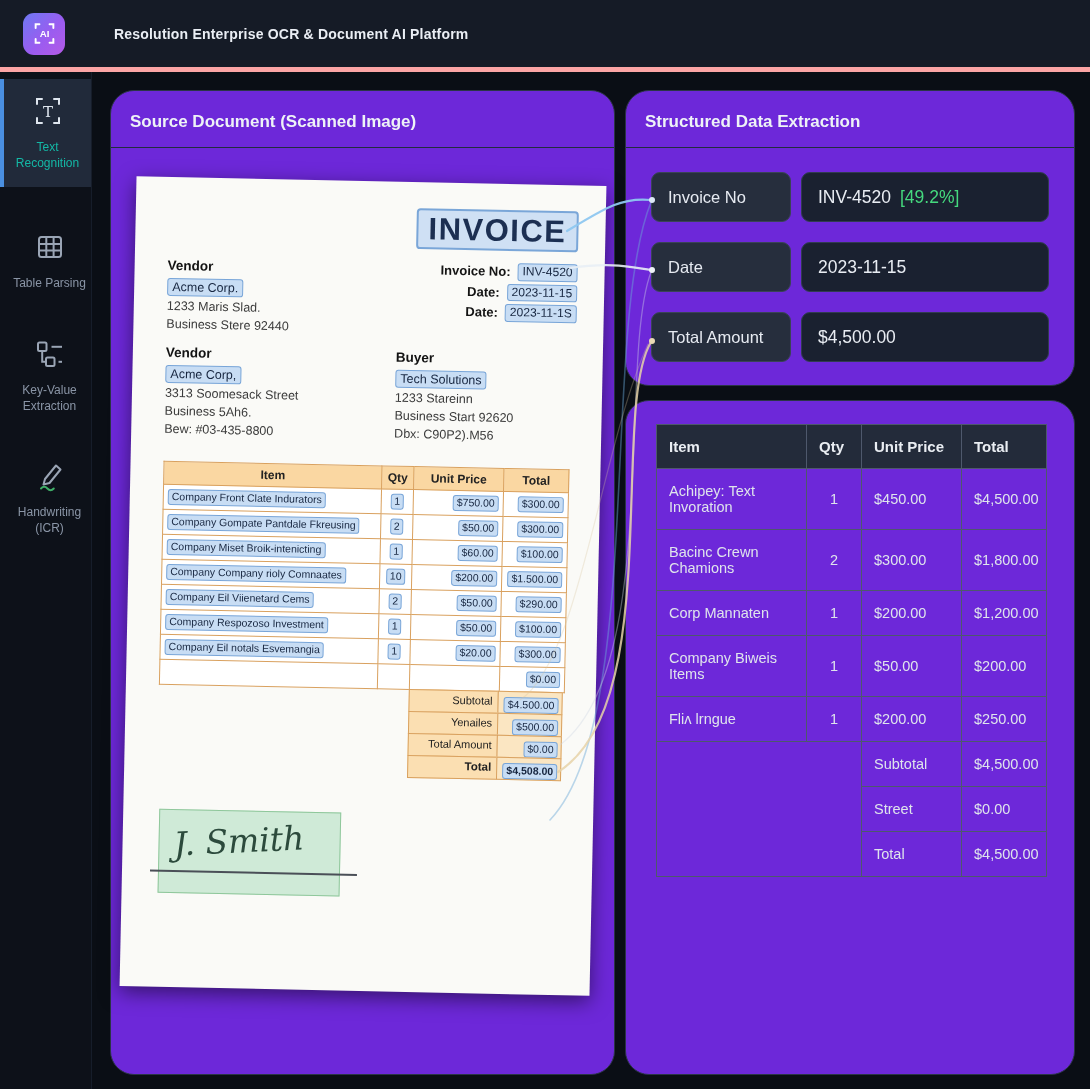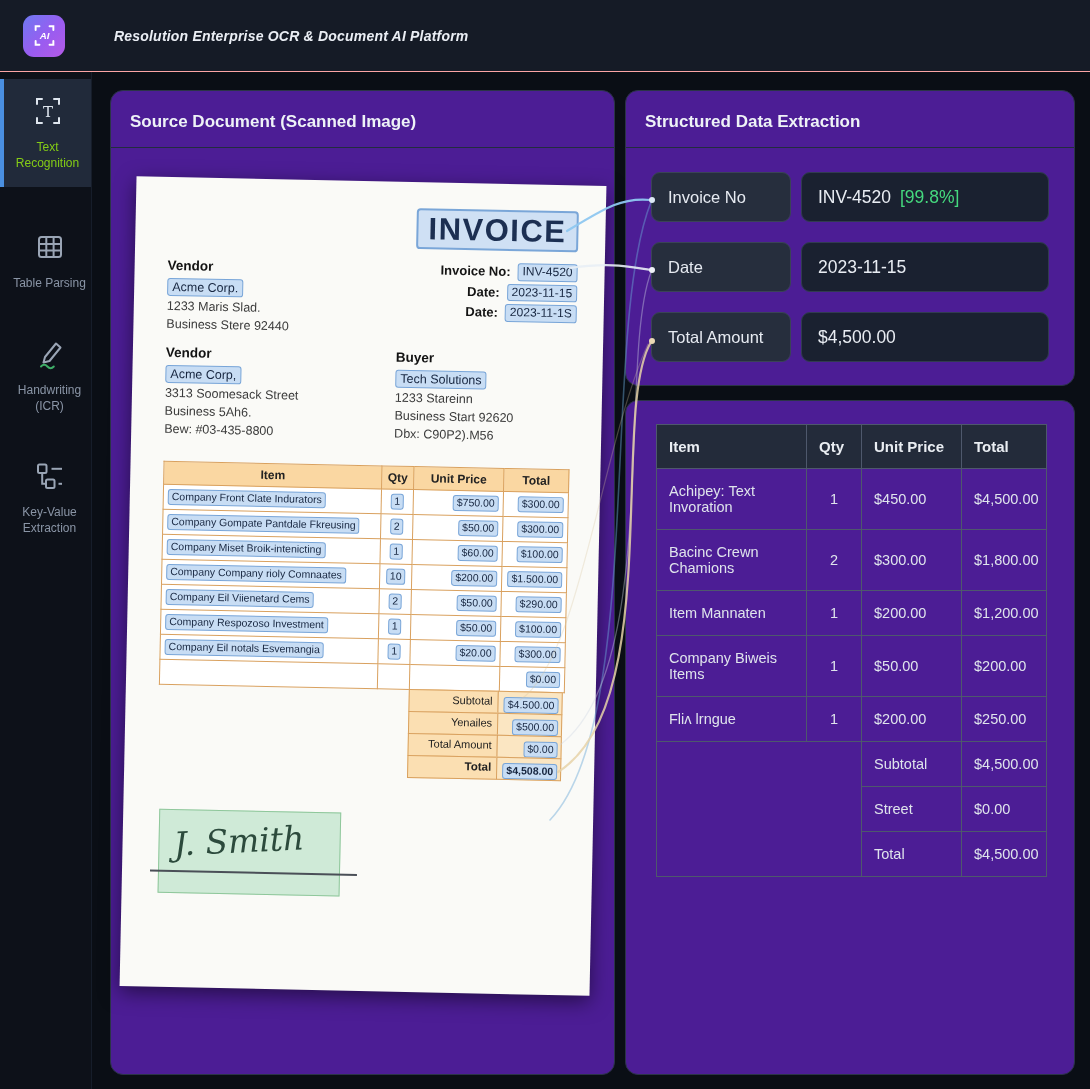--- a/index.html
+++ b/index.html
@@ -7,45 +7,45 @@
   body {
     background:#0a0e15;
     font-family:"Liberation Sans", sans-serif;
     position:relative;
     overflow:hidden;
     color:#e8edf3;
   }
   
   .header {
     position:absolute; top:0; left:0; width:1090px; height:72px;
-    background:#151b26; border-bottom:1px solid #fca5a5;
-    display:flex; align-items:center; z-index:5;font-style:italic;
+    background:#151b26; border-bottom:5px solid #fca5a5;
+    display:flex; align-items:center; z-index:5;
   }
   .logo {
     width:42px; height:42px; margin-left:23px; border-radius:11px;
     background:linear-gradient(135deg,#6d79f2 0%,#9a5cf0 55%,#b45ae6 100%);
     display:grid; place-items:center; flex:0 0 auto;
   }
   .app-title { margin-left:49px; font-size:14px; font-weight:700; color:#eaeef4; letter-spacing:.2px; }
   
   .sidebar {
     position:absolute; top:72px; left:0; bottom:0; width:92px;
     background:#0d1119; border-right:1px solid #161d2a;
     display:flex; flex-direction:column; align-items:center; z-index:4;
   }
   .side-item { width:100%; display:flex; flex-direction:column; align-items:center; cursor:pointer;padding-left:8px; }
   .side-item .lbl { font-size:12px; line-height:1.35; text-align:center; color:#8a95a6; margin-top:8px; padding:0 3px; }
   .side-item.active {
     background:#212a3a; border-left:4px solid #4a8fe0; padding:16px 0 16px 0; margin-top:7px;
   }
-  .side-item.active .lbl { color:#84cc16; }
+  .side-item.active .lbl { color:#14b8a6; }
   .s2 { margin-top:44px; } .s3 { margin-top:46px; } .s4 { margin-top:46px; }
   
   .card {
-    position:absolute; background:#4c1d95; border:1px solid #2b3447; border-radius:13px; z-index:2;
+    position:absolute; background:#6d28d9; border:1px solid #2b3447; border-radius:24px; z-index:2;
   }
   .card-head { padding:21px 19px 15px 19px; font-size:17px; font-weight:700; color:#eef2f7; border-bottom:1px solid #232c3e; }
   #card-source { left:110px; top:90px; width:505px; height:985px; }
   #card-fields { left:625px; top:90px; width:450px; height:296px; }
   #card-table  { left:625px; top:400px; width:450px; height:675px; }
   
   .paper {
     position:absolute; left:17px; top:90px; width:470px; height:810px;
     background:#fafaf7; transform:rotate(1.2deg);
     box-shadow:0 6px 20px rgba(0,0,0,.5);
@@ -168,41 +168,41 @@
         <rect x="5" y="6" width="22" height="20" rx="2.5"></rect>
         <line x1="5" y1="13" x2="27" y2="13"></line>
           <line x1="5" y1="19.5" x2="27" y2="19.5"></line>
         <line x1="12.3" y1="6" x2="12.3" y2="26"></line>
           <line x1="19.6" y1="6" x2="19.6" y2="26"></line>
       </svg>
     </span>
     <span class="lbl">Table Parsing</span>
   </div>
 
-  <div class="side-item s3">
-    <span>
-      <svg width="32" height="32" viewBox="0 0 32 32" fill="none" stroke-width="2">
-        <path d="M11 19 L22 5.5 L26.5 9.5 L15.5 23 L9.5 24.5 Z" stroke="#9aa5b5" stroke-linejoin="round"></path>
-        <path d="M7 28.5 q3.2 -3.4 6.4 0 q3.2 3.4 6.4 0" stroke="#3fae68" stroke-linecap="round"></path>
-      </svg>
-    </span>
-    <span class="lbl">Handwriting (ICR)</span>
-  </div>
-
   <div class="side-item s4">
     <span>
       <svg width="32" height="32" viewBox="0 0 32 32" fill="none" stroke="#9aa5b5" stroke-width="2">
         <rect x="4" y="4.5" width="8.5" height="8.5" rx="1.5"></rect>
         <rect x="12" y="19.5" width="8.5" height="8.5" rx="1.5"></rect>
         <path d="M8.2 13 V23.8 H12"></path>
         <line x1="17.5" y1="8.8" x2="28" y2="8.8"></line>
         <line x1="24.5" y1="23.8" x2="28" y2="23.8"></line>
       </svg>
     </span>
     <span class="lbl">Key-Value Extraction</span>
+  </div>
+
+  <div class="side-item s3">
+    <span>
+      <svg width="32" height="32" viewBox="0 0 32 32" fill="none" stroke-width="2">
+        <path d="M11 19 L22 5.5 L26.5 9.5 L15.5 23 L9.5 24.5 Z" stroke="#9aa5b5" stroke-linejoin="round"></path>
+        <path d="M7 28.5 q3.2 -3.4 6.4 0 q3.2 3.4 6.4 0" stroke="#3fae68" stroke-linecap="round"></path>
+      </svg>
+    </span>
+    <span class="lbl">Handwriting (ICR)</span>
   </div>
 </div>
 
 <div class="card" id="card-source">
   <div class="card-head">Source Document (Scanned Image)</div>
 
   <div class="paper">
     <div class="invoice-title">INVOICE</div>
 
     <div class="doc-meta">
@@ -336,21 +336,21 @@
   </div>
 </div>
 
 <div class="card" id="card-fields">
   <div class="card-head">Structured Data Extraction</div>
   <div class="fields-body">
     <div class="field-row">
       <div class="field-label">Invoice No</div>
       <div class="field-value">
         <span>INV-4520</span>
-        <span class="conf">[99.8%]</span>
+        <span class="conf">[49.2%]</span>
       </div>
     </div>
     <div class="field-row">
       <div class="field-label">Date</div>
       <div class="field-value">
         <span>2023-11-15</span>
         <span class="conf"></span>
       </div>
     </div>
     <div class="field-row">
@@ -384,21 +384,21 @@
       <td>$450.00</td>
       <td>$4,500.00</td>
     </tr>
     <tr>
       <td>Bacinc Crewn Chamions</td>
       <td class="q">2</td>
       <td>$300.00</td>
       <td>$1,800.00</td>
     </tr>
     <tr>
-      <td>Item Mannaten</td>
+      <td>Corp Mannaten</td>
       <td class="q">1</td>
       <td>$200.00</td>
       <td>$1,200.00</td>
     </tr>
     <tr>
       <td>Company Biweis Items</td>
       <td class="q">1</td>
       <td>$50.00</td>
       <td>$200.00</td>
     </tr>

